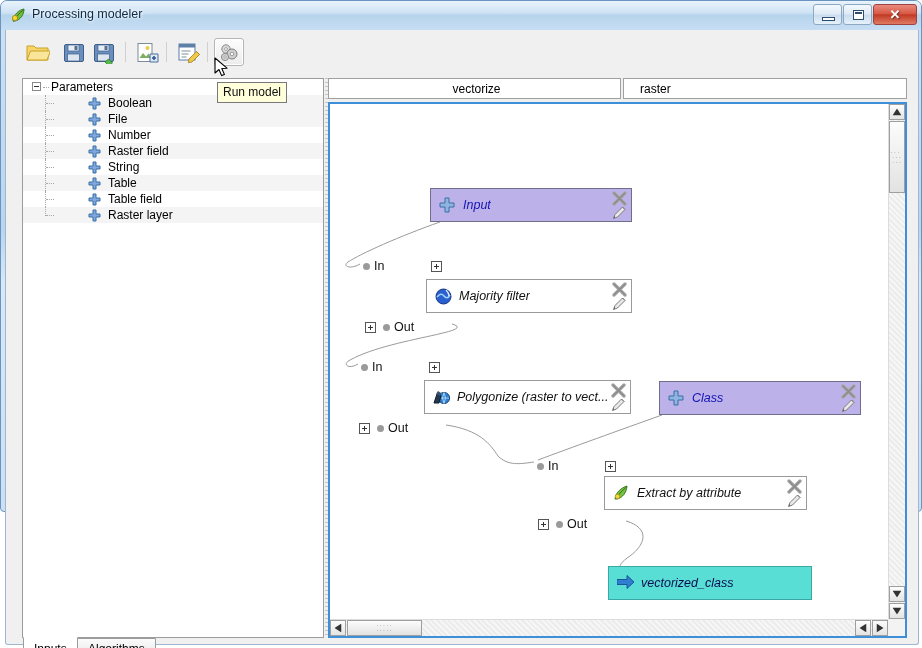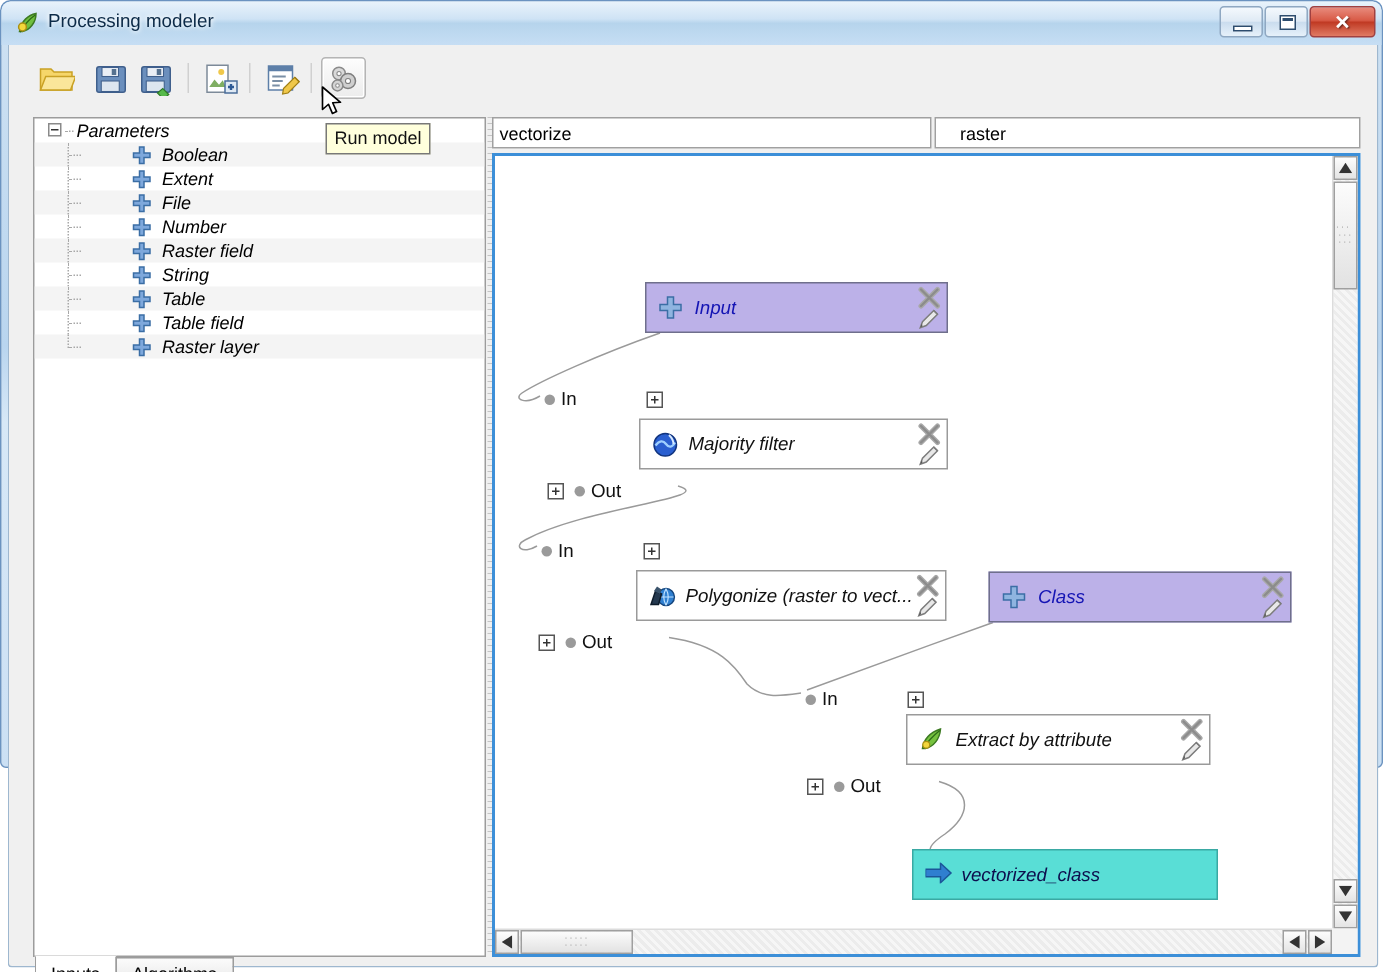--- a/index.html
+++ b/index.html
@@ -108,21 +108,21 @@
   }
   #cursor { position: absolute; left: 213px; top: 56px; z-index: 61; }
 
   
   #leftpanel {
     position: absolute; left: 16px; top: 48px;
     width: 302px; height: 560px;
     background: #ffffff;
     border: 1px solid #9c9c9c;
   }
-  #tree { position: absolute; left: 0; top: 0; width: 100%; height: 100%; overflow: hidden; font-style: italic; }
+  #tree { position: absolute; left: 0; top: 0; width: 100%; height: 100%; overflow: hidden; }
   .trow {
     position: relative; height: 16px; line-height: 16px;
     font-size: 12px; color: #000; white-space: nowrap;
   }
   .trow.alt { background: #f4f4f4; }
   .texpander {
     position: absolute; left: 9px; top: 3px;
     width: 9px; height: 9px;
     border: 1px solid #8a8a8a; background: #fff;
   }
@@ -161,21 +161,21 @@
     background: linear-gradient(to bottom, #fbfbfb, #e6e6e6);
   }
 
   
   .tfield {
     position: absolute; top: 48px; height: 21px;
     background: #ffffff; border: 1px solid #a0a0a0;
     font-size: 12px; color: #000; line-height: 20px;
     padding-left: 4px; overflow: hidden; white-space: nowrap;
   }
-  #field-name { left: 322px; width: 293px; }
+  #field-name { left: 322px; width: 293px; text-align: center; }
   #field-group { left: 617px; width: 284px; padding-left: 16px; }
 
   
   #canvaswrap {
     position: absolute; left: 322px; top: 72px;
     width: 579px; height: 536px;
     border: 2px solid #3c8fd8;
     background: #ffffff;
   }
   #canvas {
@@ -376,28 +376,20 @@
         </div>
 
         <div id="tree-children">
             <div class="trow alt">
               <span class="tdash"></span>
               <span class="tdash-h"></span>
               <span class="tplus-icon"><svg width="13" height="13" viewBox="0 0 13 13">
                   <path d="M5 1 h3 v4 h4 v3 h-4 v4 h-3 v-4 h-4 v-3 h4 z" fill="#7ea8dc" stroke="#3b6ea5" stroke-width="1"></path>
                 </svg></span>
               <span class="tchild-label">Boolean</span>
-            </div>
-            <div class="trow">
-              <span class="tdash"></span>
-              <span class="tdash-h"></span>
-              <span class="tplus-icon"><svg width="13" height="13" viewBox="0 0 13 13">
-                  <path d="M5 1 h3 v4 h4 v3 h-4 v4 h-3 v-4 h-4 v-3 h4 z" fill="#7ea8dc" stroke="#3b6ea5" stroke-width="1"></path>
-                </svg></span>
-              <span class="tchild-label">Extent</span>
             </div>
             <div class="trow alt">
               <span class="tdash"></span>
               <span class="tdash-h"></span>
               <span class="tplus-icon"><svg width="13" height="13" viewBox="0 0 13 13">
                   <path d="M5 1 h3 v4 h4 v3 h-4 v4 h-3 v-4 h-4 v-3 h4 z" fill="#7ea8dc" stroke="#3b6ea5" stroke-width="1"></path>
                 </svg></span>
               <span class="tchild-label">File</span>
             </div>
             <div class="trow">

